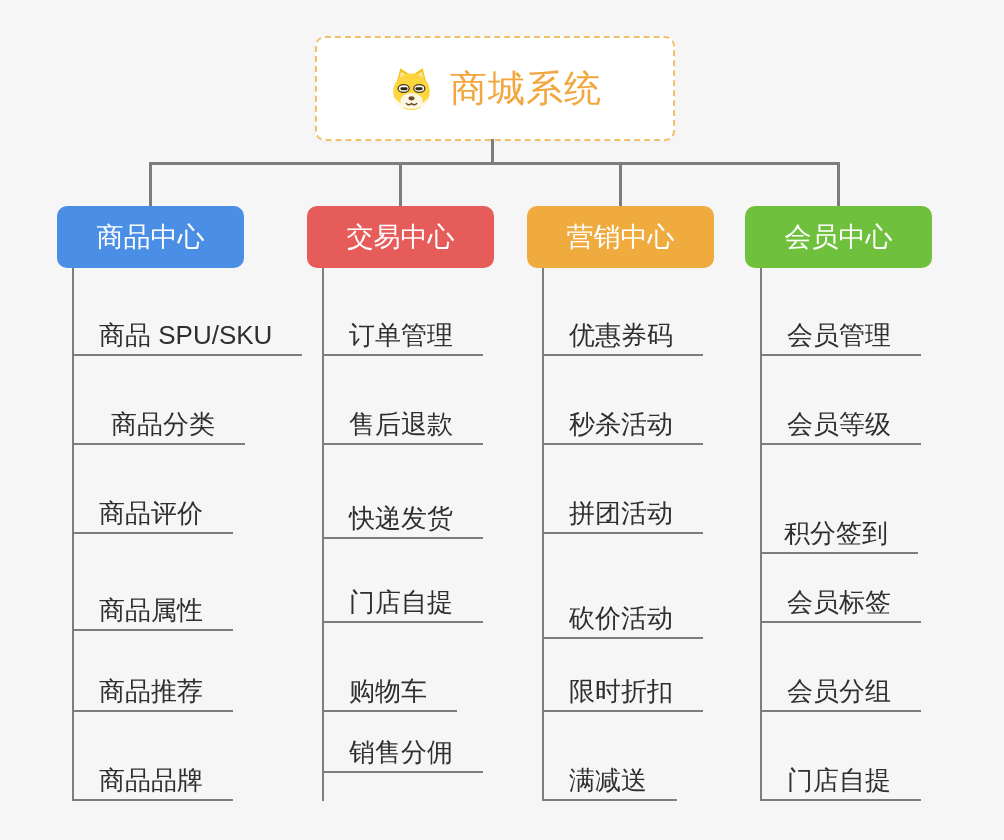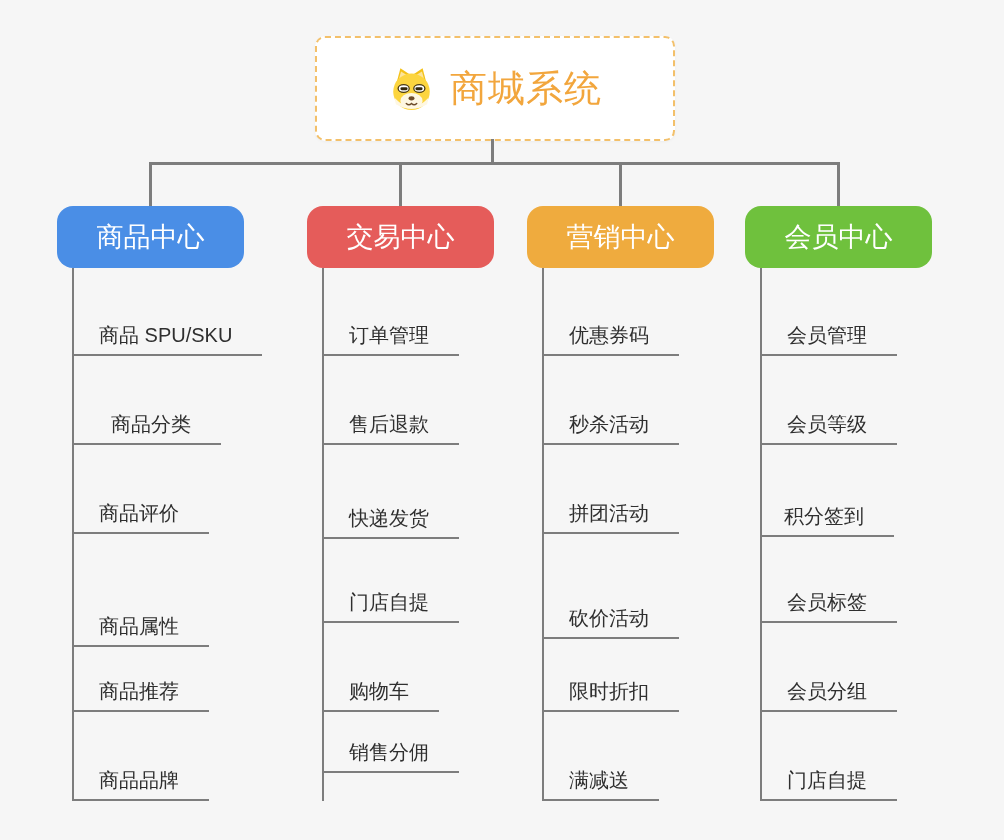--- a/index.html
+++ b/index.html
@@ -41,35 +41,35 @@
   .col-2 { left: 527px; }
   .col-3 { left: 745px; }
 
   .drop {
     position: absolute; left: calc(50% - 1.5px); top: 0;
     width: 3px; height: 45px; background: #7d7d7d;
   }
   .branch-box {
     position: absolute; left: 0; top: 44px;
     width: 187px; height: 62px;
-    border-radius: 16px;
+    border-radius: 10px;
     display: flex; align-items: center; justify-content: center;
     color: #ffffff; font-size: 27px;
     cursor: pointer;
   }
   .vline {
     position: absolute; left: 15px; top: 106px;
     width: 2px; height: 533px; background: #7d7d7d;
   }
   .child-node {
     position: absolute; left: 15px;
     display: inline-block; white-space: nowrap;
     padding: 0 30px 5px 27px;
     border-bottom: 2px solid #7d7d7d;
-    font-size: 20px; line-height: 28px; color: #2f2f2f;
+    font-size: 26px; line-height: 28px; color: #2f2f2f;
     cursor: pointer;
   }
 
   .dog-icon { display: block; }
 </style>
 </head>
 <body>
 
 <div id="canvas">
 
@@ -96,21 +96,21 @@
   <div class="line hline"></div>
 
   <div id="columns">
       <div class="column col-0">
         <div class="drop"></div>
         <div class="branch-box" style="background: rgb(74, 142, 230);">商品中心</div>
         <div class="vline"></div>
         <div class="child-node" style="top: 159px;">商品 SPU/SKU</div>
         <div class="child-node" style="top: 248px; padding-left: 39px;">商品分类</div>
         <div class="child-node" style="top: 337px;">商品评价</div>
-        <div class="child-node" style="top: 450px;">商品属性</div>
+        <div class="child-node" style="top: 434px;">商品属性</div>
         <div class="child-node" style="top: 515px;">商品推荐</div>
         <div class="child-node" style="top: 604px;">商品品牌</div>
       </div>
       <div class="column col-1">
         <div class="drop"></div>
         <div class="branch-box" style="background: rgb(229, 92, 90);">交易中心</div>
         <div class="vline"></div>
         <div class="child-node" style="top: 159px;">订单管理</div>
         <div class="child-node" style="top: 248px;">售后退款</div>
         <div class="child-node" style="top: 342px;">快递发货</div>
@@ -128,19 +128,19 @@
         <div class="child-node" style="top: 442px;">砍价活动</div>
         <div class="child-node" style="top: 515px;">限时折扣</div>
         <div class="child-node" style="top: 604px;">满减送</div>
       </div>
       <div class="column col-3">
         <div class="drop"></div>
         <div class="branch-box" style="background: rgb(111, 193, 61);">会员中心</div>
         <div class="vline"></div>
         <div class="child-node" style="top: 159px;">会员管理</div>
         <div class="child-node" style="top: 248px;">会员等级</div>
-        <div class="child-node" style="top: 340px; padding-left: 24px;">积分签到</div>
+        <div class="child-node" style="top: 357px; padding-left: 24px;">积分签到</div>
         <div class="child-node" style="top: 426px;">会员标签</div>
         <div class="child-node" style="top: 515px;">会员分组</div>
         <div class="child-node" style="top: 604px;">门店自提</div>
       </div>
     </div>
 </div>
 
 </body></html>

